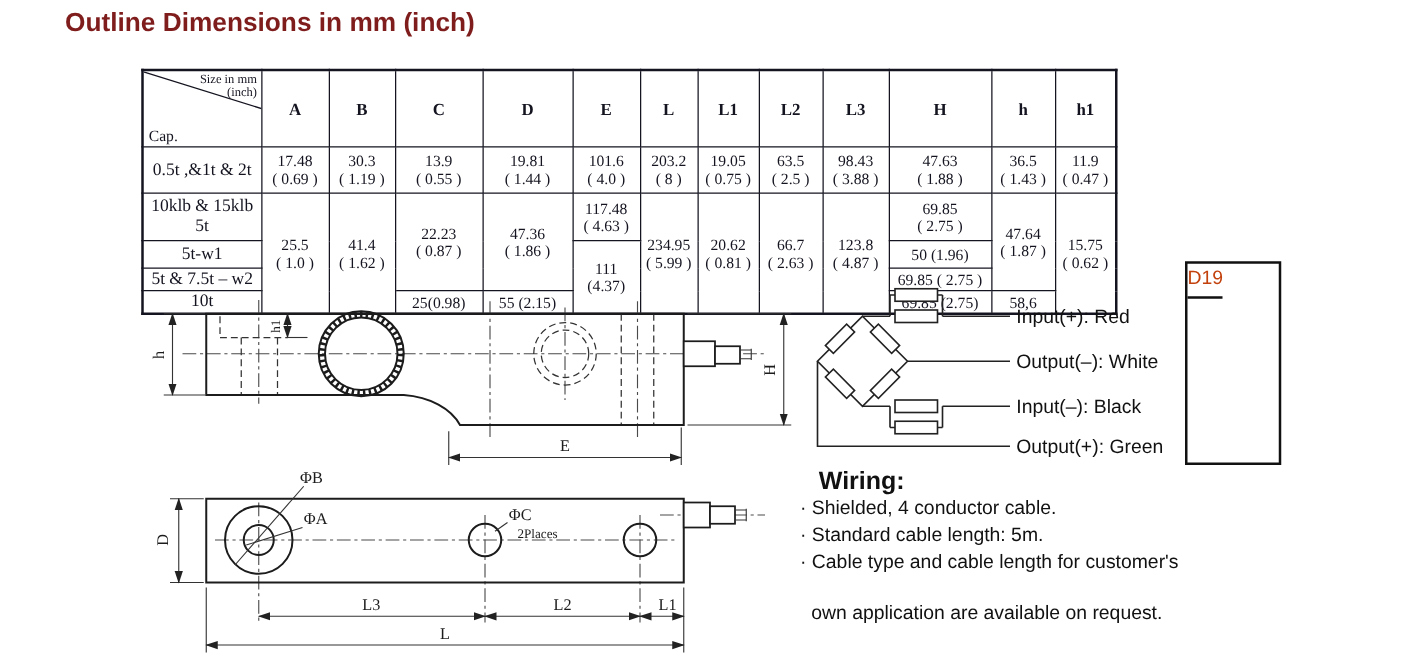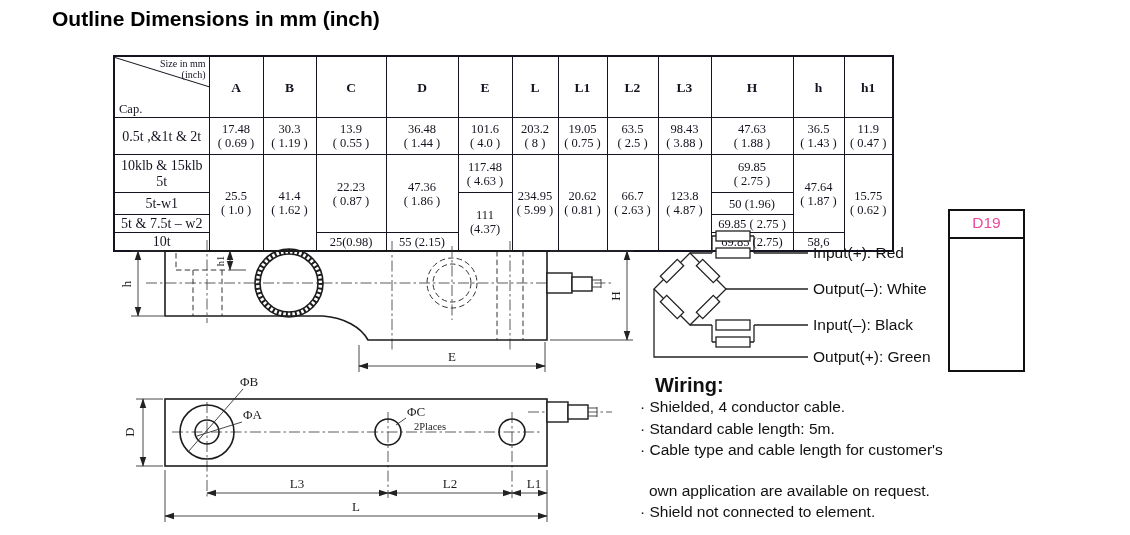--- a/index.html
+++ b/index.html
@@ -1,21 +1,21 @@
 <!DOCTYPE html>
 <html><head>
 <meta charset="utf-8">
 <style>
   html,body{margin:0;padding:0;}
   body{
     width:1130px;height:535px;position:relative;background:#ffffff;
     font-family:"Liberation Sans",sans-serif;color:#1a1a1a;overflow:hidden;
   }
   .page-title{
-    position:absolute;left:52px;top:7px;font-size:21px;font-weight:bold;color:#000000;
+    position:absolute;left:52px;top:7px;font-size:21px;font-weight:bold;color:#7f1d1d;
   }
   
   table.dims{
     position:absolute;left:113px;top:55px;border-collapse:collapse;table-layout:fixed;
     font-family:"Liberation Serif",serif;font-size:12.5px;line-height:1.12;
     text-align:center;color:#141420;border:2px solid #141420;
   }
   table.dims td{
     border:1px solid #141420;padding:0 1px;white-space:pre-line;vertical-align:middle;
     overflow:hidden;
@@ -34,21 +34,21 @@
   .cline{stroke:#4a4a4a;stroke-width:0.9;fill:none;stroke-dasharray:11 3 2.5 3;}
   .hline{stroke:#333;stroke-width:1;fill:none;stroke-dasharray:5.5 3.2;}
   .wire{stroke:#222;stroke-width:1.3;fill:none;}
   .res{fill:#ffffff;stroke:#222;stroke-width:1.3;}
   .dimtext{font-family:"Liberation Serif",serif;font-size:13px;fill:#1c1c1c;}
   .dimtext-sm{font-family:"Liberation Serif",serif;font-size:10.5px;fill:#1c1c1c;}
   .leadtext{font-family:"Liberation Sans",sans-serif;font-size:15.5px;fill:#111;}
   
   .d19{
     position:absolute;left:948px;top:209px;width:77px;height:163px;box-sizing:border-box;
-    border:2px solid #111;display:flex;flex-direction:column;font-size:15px;text-align:center;color:#ec4899;
+    border:2px solid #111;display:flex;flex-direction:row;font-size:15px;text-align:center;color:#c2410c;
   }
   .d19-header{height:26px;line-height:24px;border-bottom:2px solid #111;font-size:15.5px;}
   .d19-rows{flex:1;display:flex;flex-direction:column;}
   .d19-row{flex:1;display:flex;align-items:center;justify-content:center;}
   
   .notes{position:absolute;left:640px;top:375px;width:392px;font-size:15.5px;line-height:21.3px;color:#111;}
   .notes-title{font-weight:bold;font-size:20px;padding-left:15px;}
   .note-cont{padding-left:9px;margin-top:20px;}
 </style>
 </head>
@@ -93,21 +93,21 @@
     <td>h1</td>
   </tr>
   <tr style="height:37px">
     <td class="rowlabel">0.5t ,&amp;1t &amp; 2t</td>
     <td>17.48
 ( 0.69 )</td>
     <td>30.3
 ( 1.19 )</td>
     <td>13.9
 ( 0.55 )</td>
-    <td>36.48
+    <td>19.81
 ( 1.44 )</td>
     <td>101.6
 ( 4.0 )</td>
     <td>203.2
 ( 8 )</td>
     <td>19.05
 ( 0.75 )</td>
     <td>63.5
 ( 2.5 )</td>
     <td>98.43
@@ -322,14 +322,13 @@
 <div class="d19">
   <div class="d19-header">D19</div>
 </div>
 
 <div class="notes">
   <div class="notes-title">Wiring:</div>
   <div class="note-line">· Shielded, 4 conductor cable.</div>
   <div class="note-line">· Standard cable length: 5m.</div>
   <div class="note-line">· Cable type and cable length for customer's</div>
   <div class="note-line note-cont">own application are available on request.</div>
-  <div class="note-line">· Shield not connected to element.</div>
 </div>
 
 </body></html>

